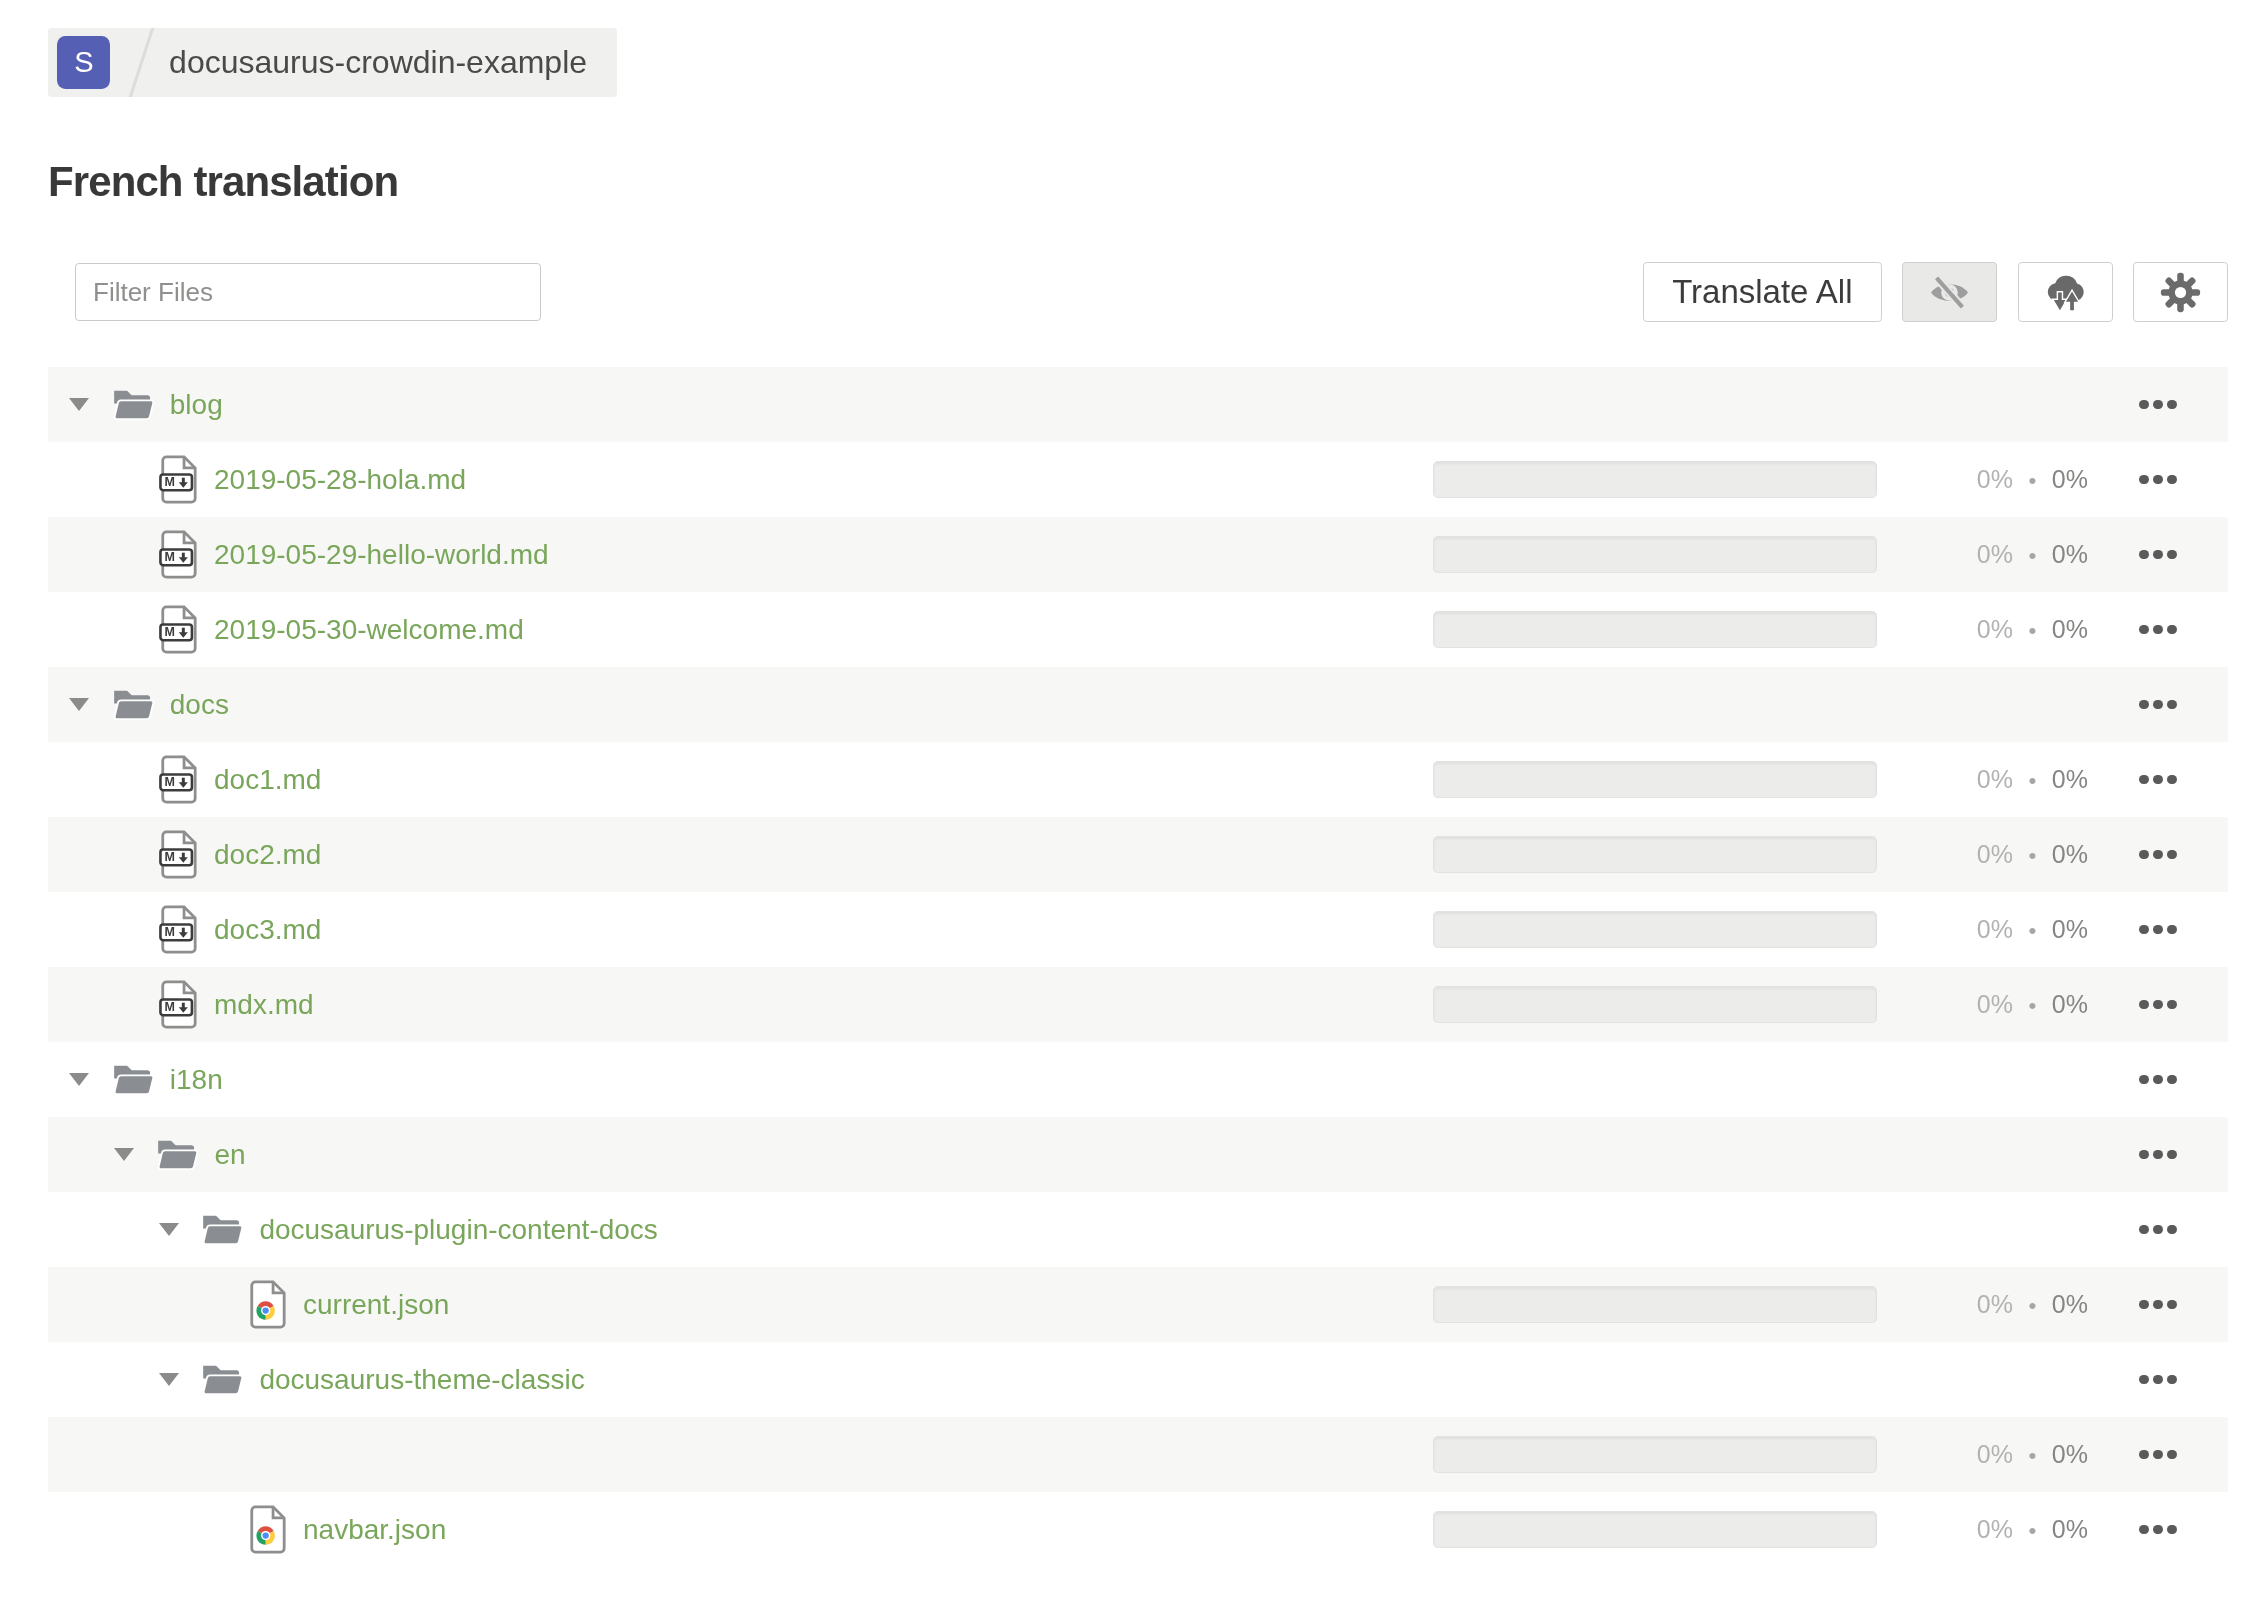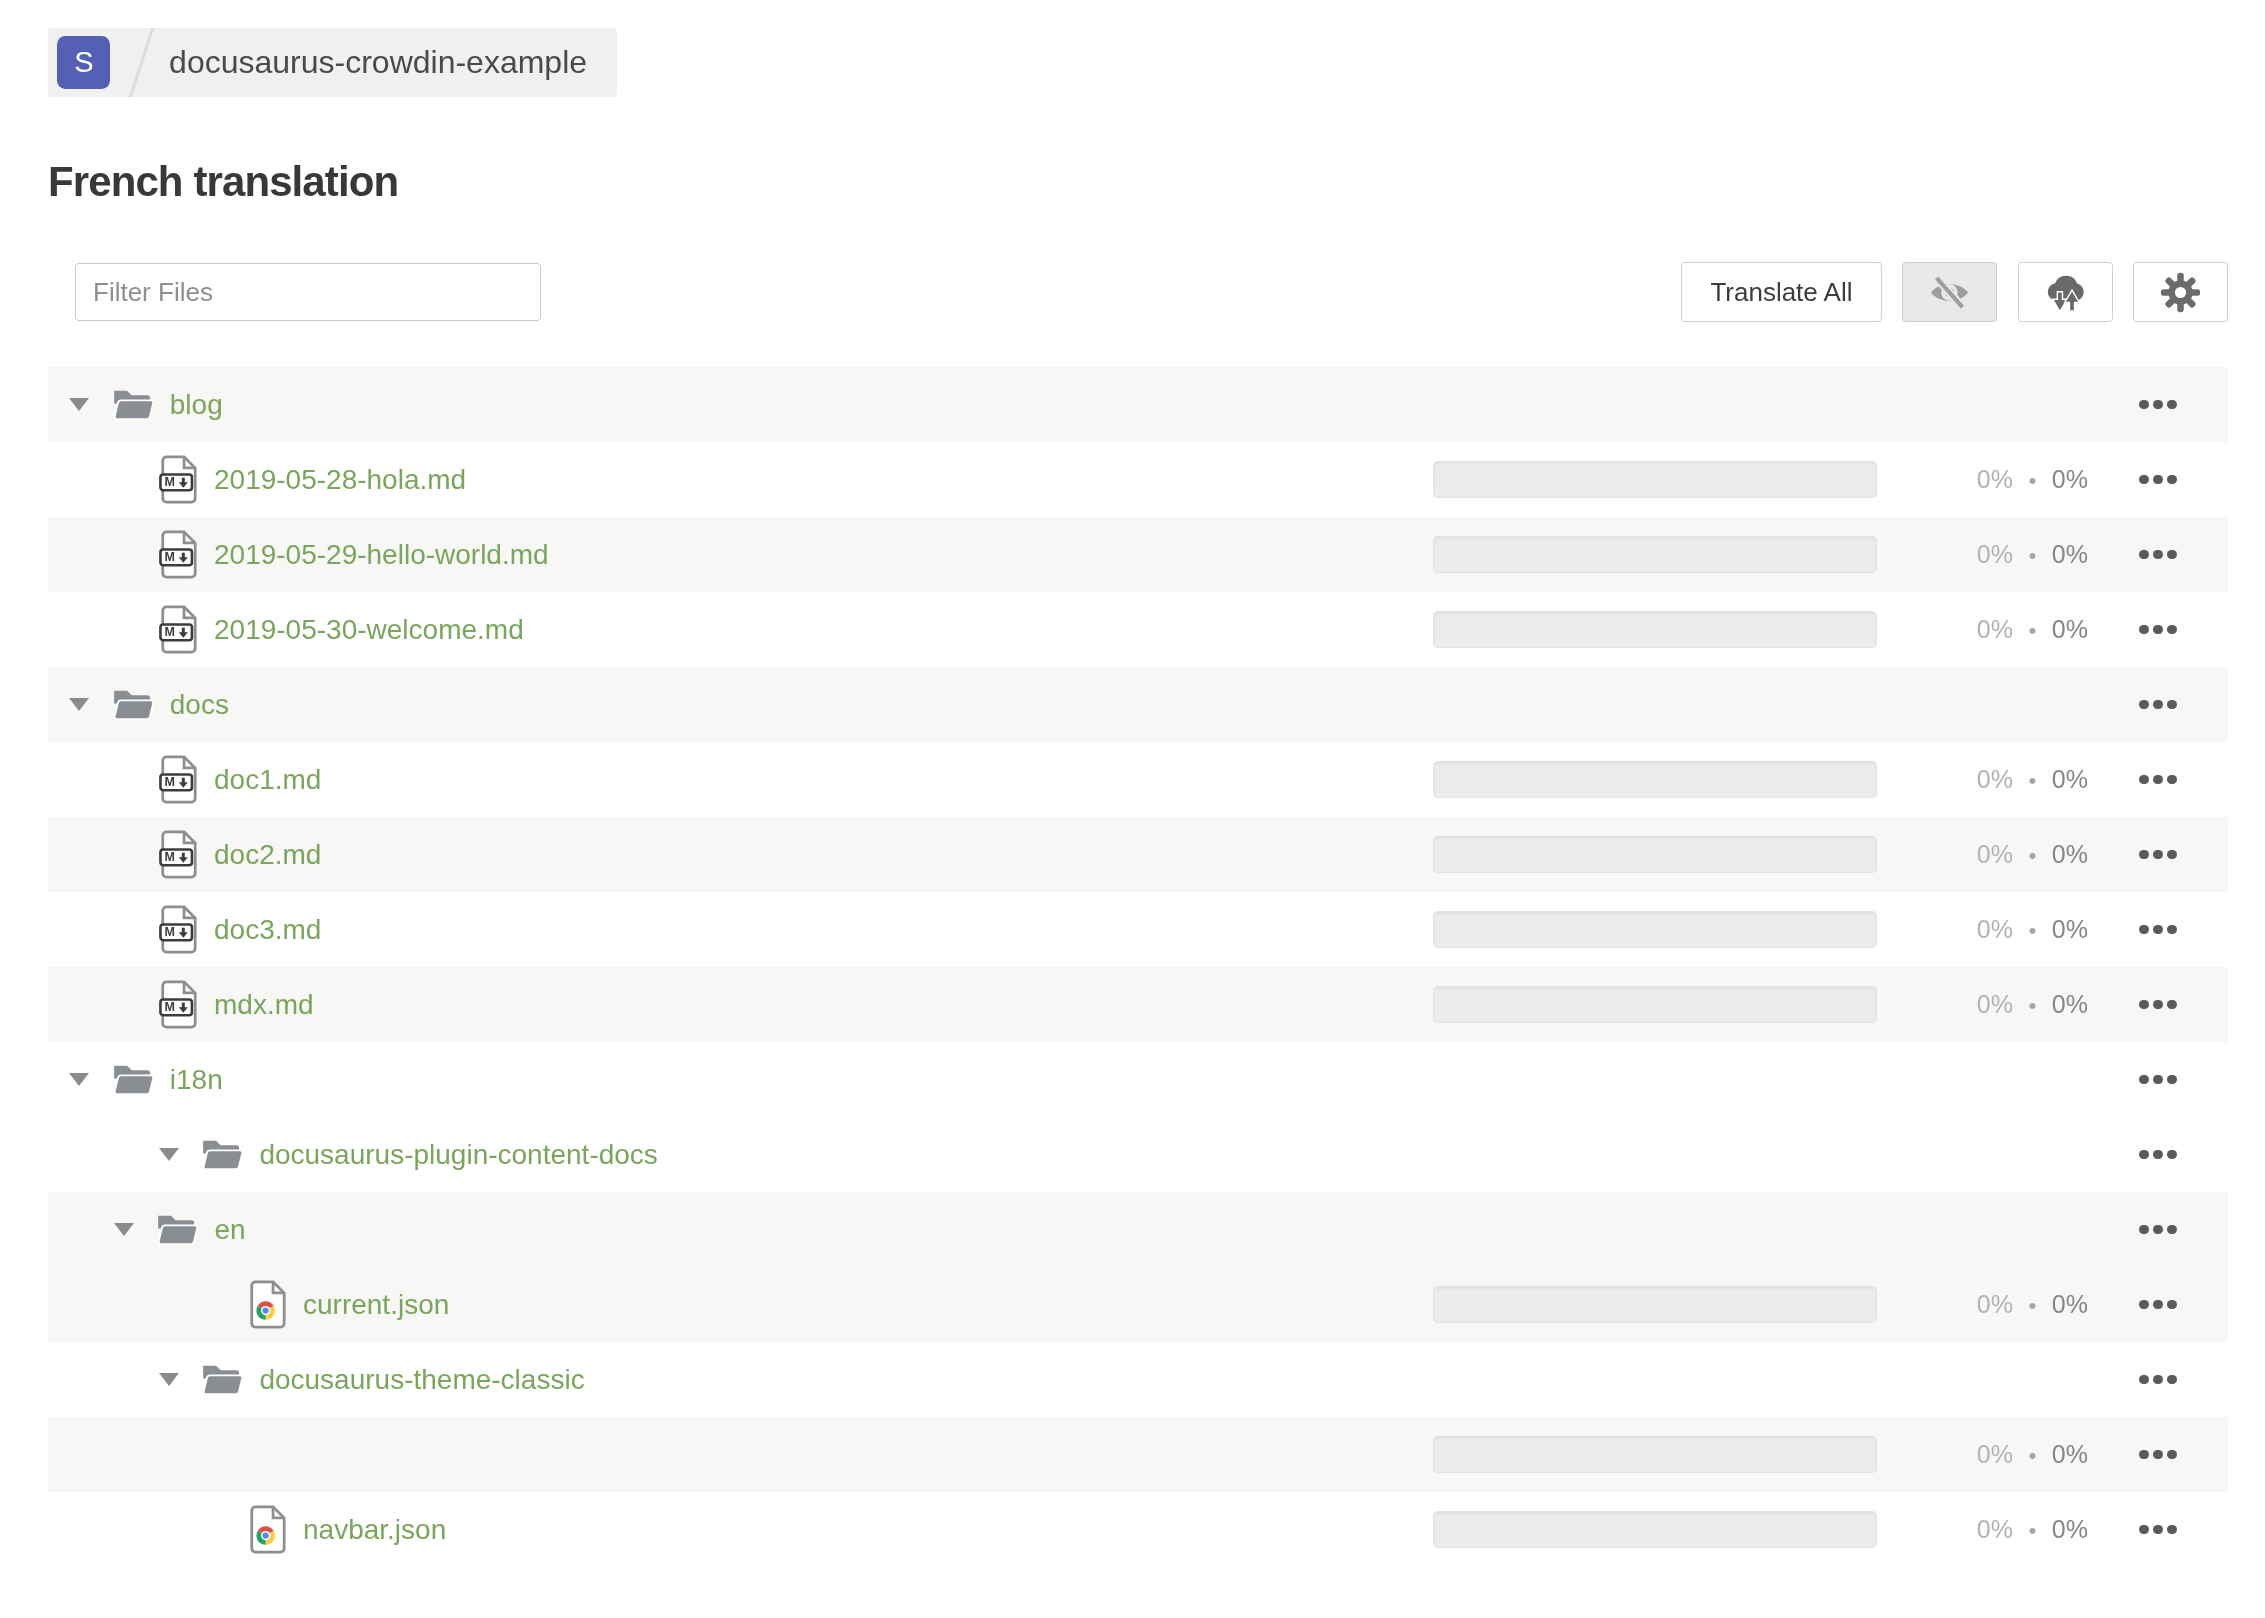--- a/index.html
+++ b/index.html
@@ -47,21 +47,21 @@
     padding: 0 17px; outline: none; background: #fff;
   }
   .filter-input::placeholder { color: #8f8f8d; }
   .actions { margin-left: auto; display: flex; gap: 20.5px; align-items: center; }
   .btn {
     height: 60px; background: #fff;
     border: 0.9px solid #cfcfcd; border-radius: 3.7px;
     display: flex; align-items: center; justify-content: center;
     cursor: pointer; font-family: inherit;
   }
-  .btn-text { padding: 0 28px; font-size: 26px; color: #3c3c3c; }
+  .btn-text { padding: 0 28px; font-size: 33px; color: #3c3c3c; }
   .btn-icon { width: 95px; }
   .btn-icon.active { background: #e9e9e7; }
 
   
   .tree { margin-top: 45px; }
   .row { display: flex; align-items: center; height: 75px; }
   .row.stripe { background: #f7f7f5; }
   .row-left { display: flex; align-items: center; min-width: 0; }
   .caret {
     width: 0; height: 0; flex: none;
@@ -393,53 +393,53 @@
       <div class="pct hidden-block">
         <span class="t"></span><span class="sep"></span><span class="a"></span>
       </div>
       <div class="menu" title="">
         <i></i>
             <i></i>
             <i></i>
       </div>
     </div>
   </div>
-      <div class="row">
-    <div class="row-left" style="padding-left: 111px;">
+      <div class="row stripe">
+    <div class="row-left" style="padding-left: 66px;">
       <span class="caret"></span>
       <span class="icon-slot">
             <svg width="43" height="35" viewBox="0 0 46 38">
     <path fill="#8a8e93" d="M2 4 h14 l5 5 h17 a3 3 0 0 1 3 3 v6 H2 z"></path>
     <path fill="#8a8e93" stroke="#ffffff" stroke-width="2" d="M9.5 14.5 h32.5 a2.5 2.5 0 0 1 2.4 3.1 l-3.6 14.7 a3.5 3.5 0 0 1 -3.4 2.7 H5 a2.5 2.5 0 0 1 -2.4 -3.1 l3.5 -14.7 a3.5 3.5 0 0 1 3.4 -2.7 z"></path>
   </svg>
           </span>
-      <a class="name">docusaurus-plugin-content-docs</a>
+      <a class="name">en</a>
     </div>
     <div class="row-right">
       <div class="bar hidden-block"></div>
       <div class="pct hidden-block">
         <span class="t"></span><span class="sep"></span><span class="a"></span>
       </div>
       <div class="menu" title="">
         <i></i>
             <i></i>
             <i></i>
       </div>
     </div>
   </div>
-      <div class="row stripe">
-    <div class="row-left" style="padding-left: 66px;">
+      <div class="row">
+    <div class="row-left" style="padding-left: 111px;">
       <span class="caret"></span>
       <span class="icon-slot">
             <svg width="43" height="35" viewBox="0 0 46 38">
     <path fill="#8a8e93" d="M2 4 h14 l5 5 h17 a3 3 0 0 1 3 3 v6 H2 z"></path>
     <path fill="#8a8e93" stroke="#ffffff" stroke-width="2" d="M9.5 14.5 h32.5 a2.5 2.5 0 0 1 2.4 3.1 l-3.6 14.7 a3.5 3.5 0 0 1 -3.4 2.7 H5 a2.5 2.5 0 0 1 -2.4 -3.1 l3.5 -14.7 a3.5 3.5 0 0 1 3.4 -2.7 z"></path>
   </svg>
           </span>
-      <a class="name">en</a>
+      <a class="name">docusaurus-plugin-content-docs</a>
     </div>
     <div class="row-right">
       <div class="bar hidden-block"></div>
       <div class="pct hidden-block">
         <span class="t"></span><span class="sep"></span><span class="a"></span>
       </div>
       <div class="menu" title="">
         <i></i>
             <i></i>
             <i></i>

